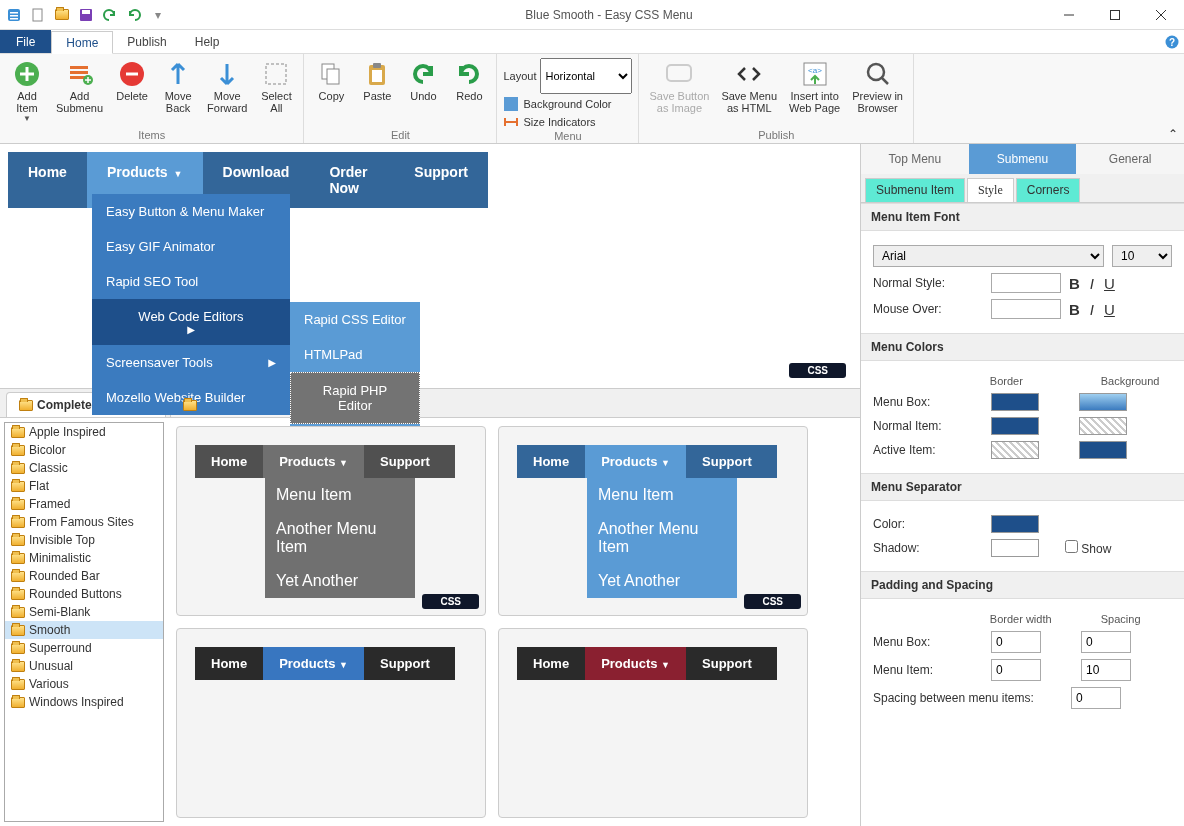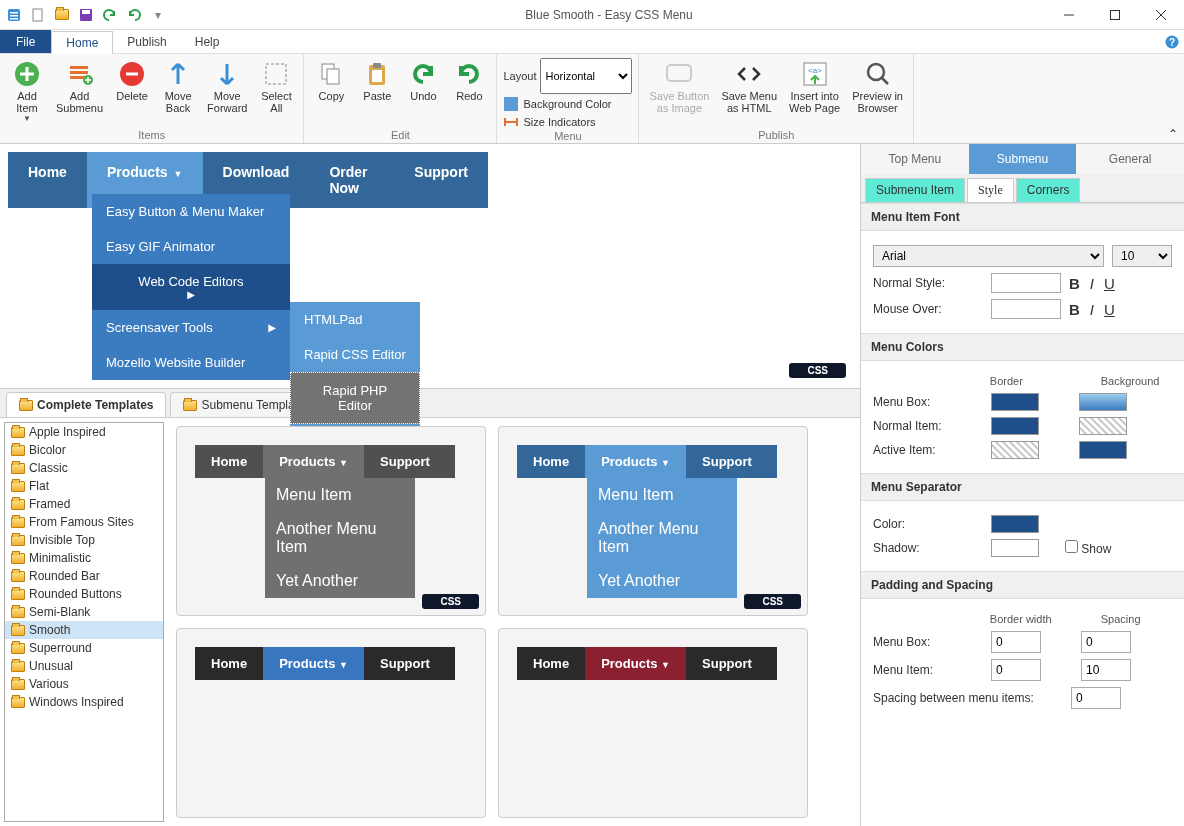--- a/index.html
+++ b/index.html
@@ -367,33 +367,34 @@
       <div class="menu-bar">
         <div class="menu-item">Home</div>
         <div class="menu-item open"><span>Products</span><span class="caret">▼</span></div>
         <div class="menu-item">Download</div>
         <div class="menu-item">Order Now</div>
         <div class="menu-item">Support</div>
       </div>
       <div class="submenu1">
         <div class="submenu1-item">Easy Button &amp; Menu Maker</div>
         <div class="submenu1-item">Easy GIF Animator</div>
+        <div class="submenu1-item">Rapid SEO Tool</div>
         <div class="submenu1-item active">
             <span>Web Code Editors</span>
             <span class="arrow">▶</span>
           </div>
         <div class="submenu1-item">
             <span>Screensaver Tools</span>
             <span class="arrow">▶</span>
           </div>
         <div class="submenu1-item">Mozello Website Builder</div>
       </div>
       <div class="submenu2">
+        <div class="submenu2-item">Rapid CSS Editor</div>
         <div class="submenu2-item">HTMLPad</div>
-        <div class="submenu2-item">Rapid CSS Editor</div>
         <div class="submenu2-item hover">Rapid PHP Editor</div>
         <div class="submenu2-item">WeBuilder</div>
       </div>
       <div class="css-badge">CSS</div>
     </div>
 
     <div class="templates-panel">
       <div class="template-tabs">
         <div class="tpl-tab active">
             <span class="folder-ic"></span>

